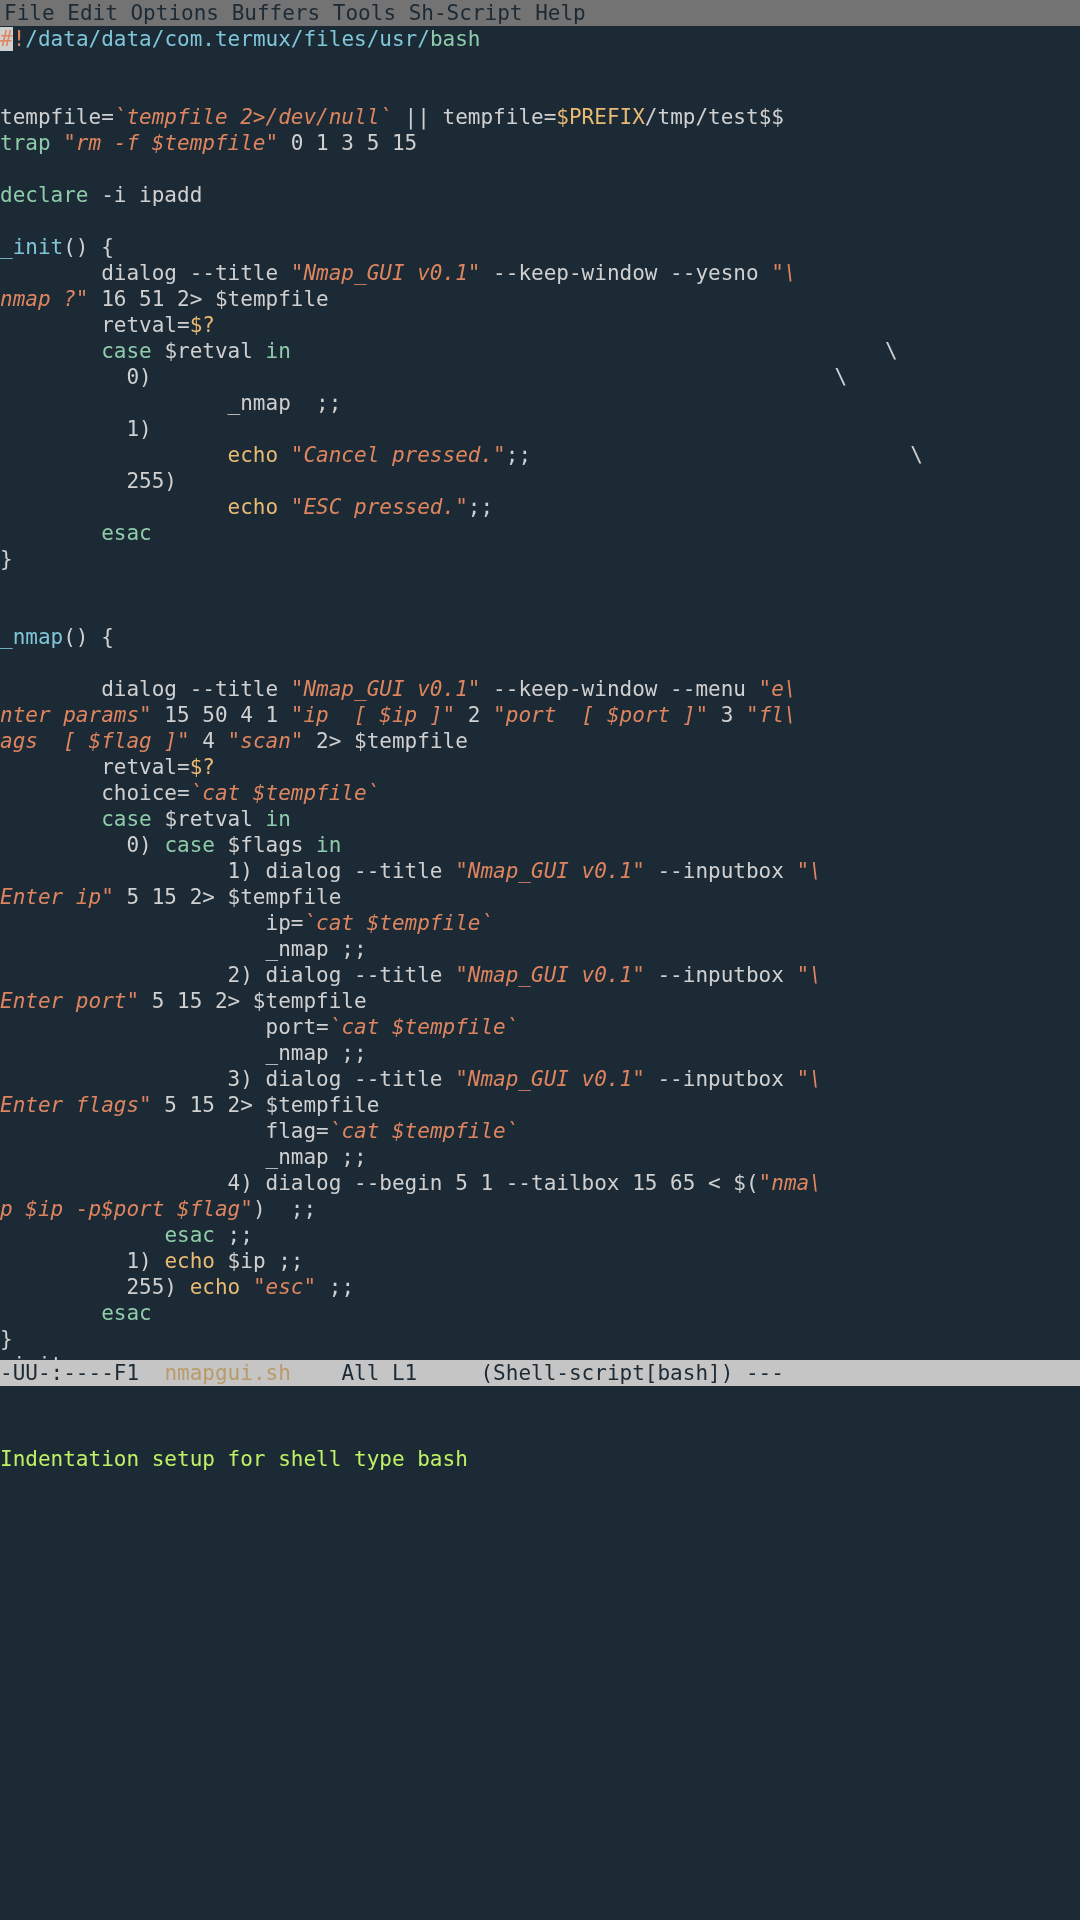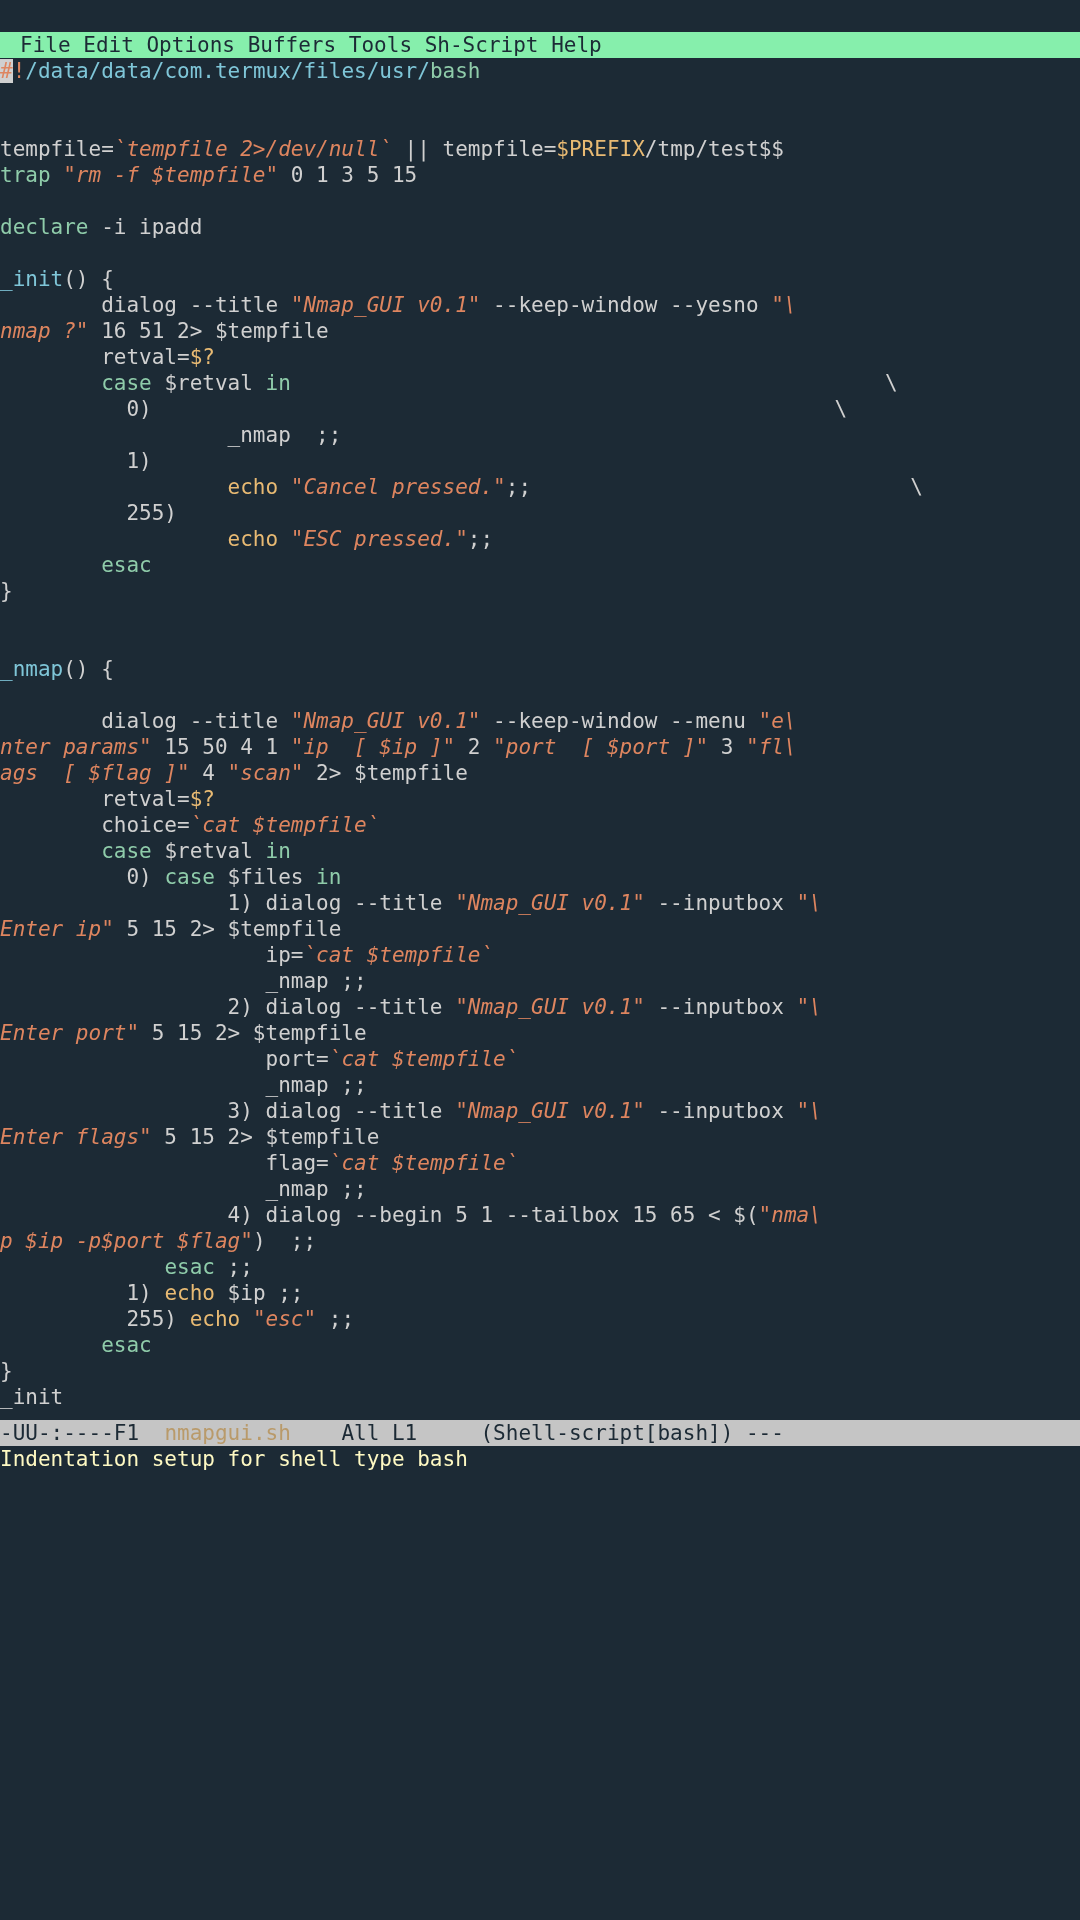--- a/index.html
+++ b/index.html
@@ -7,42 +7,41 @@
     background: #1c2a35;
     font-family: 'DejaVu Sans Mono', 'Liberation Mono', monospace;
     font-size: 21px;
     line-height: 26px;
     width: 1080px;
     height: 1920px;
     overflow: hidden;
     color: #d0d0d0;
   }
   .menubar {
-    background: #86efac;
+    background: #737373;
     color: #1c2a35;
-    padding: 0 20px;
+    padding: 0 4px;
     white-space: pre;
-    margin-top: 32px;
   }
   .editor {
     padding: 0;
     white-space: pre;
     font-family: inherit;
   }
   .modeline {
     background: #c5c5c5;
     color: #1c2a35;
     white-space: pre;
     position: absolute;
-    top: 1420px;
+    top: 1360px;
     width: 1080px;
   }
   .echo {
     background: #1c2a35;
-    color: #fef9c3;
+    color: #bef264;
     white-space: pre;
     position: absolute;
     top: 1446px;
     width: 1080px;
   }
   .hl-comment { color: #de855f; }
   .hl-keyword { color: #8fccaa; }
   .hl-string  { color: #de855f; font-style: italic; }
   .hl-var     { color: #e8ba73; }
   .hl-func    { color: #7fc6d8; }
@@ -81,21 +80,21 @@
 
 
 <span class="hl-func">_nmap</span><span>() {</span>
 
 <span>        dialog --title </span><span class="hl-string">"Nmap_GUI v0.1"</span><span> --keep-window --menu </span><span class="hl-string">"e\</span>
 <span class="hl-string">nter params"</span><span> 15 50 4 1 </span><span class="hl-string">"ip  [ $ip ]"</span><span> 2 </span><span class="hl-string">"port  [ $port ]"</span><span> 3 </span><span class="hl-string">"fl\</span>
 <span class="hl-string">ags  [ $flag ]"</span><span> 4 </span><span class="hl-string">"scan"</span><span> 2&gt; $tempfile</span>
 <span>        retval=</span><span class="hl-var">$?</span>
 <span>        choice=</span><span class="hl-string">`cat $tempfile`</span>
 <span>        </span><span class="hl-keyword">case</span><span> $retval </span><span class="hl-keyword">in</span>
-<span>          0) </span><span class="hl-keyword">case</span><span> $files </span><span class="hl-keyword">in</span>
+<span>          0) </span><span class="hl-keyword">case</span><span> $flags </span><span class="hl-keyword">in</span>
 <span>                  1) dialog --title </span><span class="hl-string">"Nmap_GUI v0.1"</span><span> --inputbox </span><span class="hl-string">"\</span>
 <span class="hl-string">Enter ip"</span><span> 5 15 2&gt; $tempfile</span>
 <span>                     ip=</span><span class="hl-string">`cat $tempfile`</span>
 <span>                     _nmap ;;</span>
 <span>                  2) dialog --title </span><span class="hl-string">"Nmap_GUI v0.1"</span><span> --inputbox </span><span class="hl-string">"\</span>
 <span class="hl-string">Enter port"</span><span> 5 15 2&gt; $tempfile</span>
 <span>                     port=</span><span class="hl-string">`cat $tempfile`</span>
 <span>                     _nmap ;;</span>
 <span>                  3) dialog --title </span><span class="hl-string">"Nmap_GUI v0.1"</span><span> --inputbox </span><span class="hl-string">"\</span>
 <span class="hl-string">Enter flags"</span><span> 5 15 2&gt; $tempfile</span>

